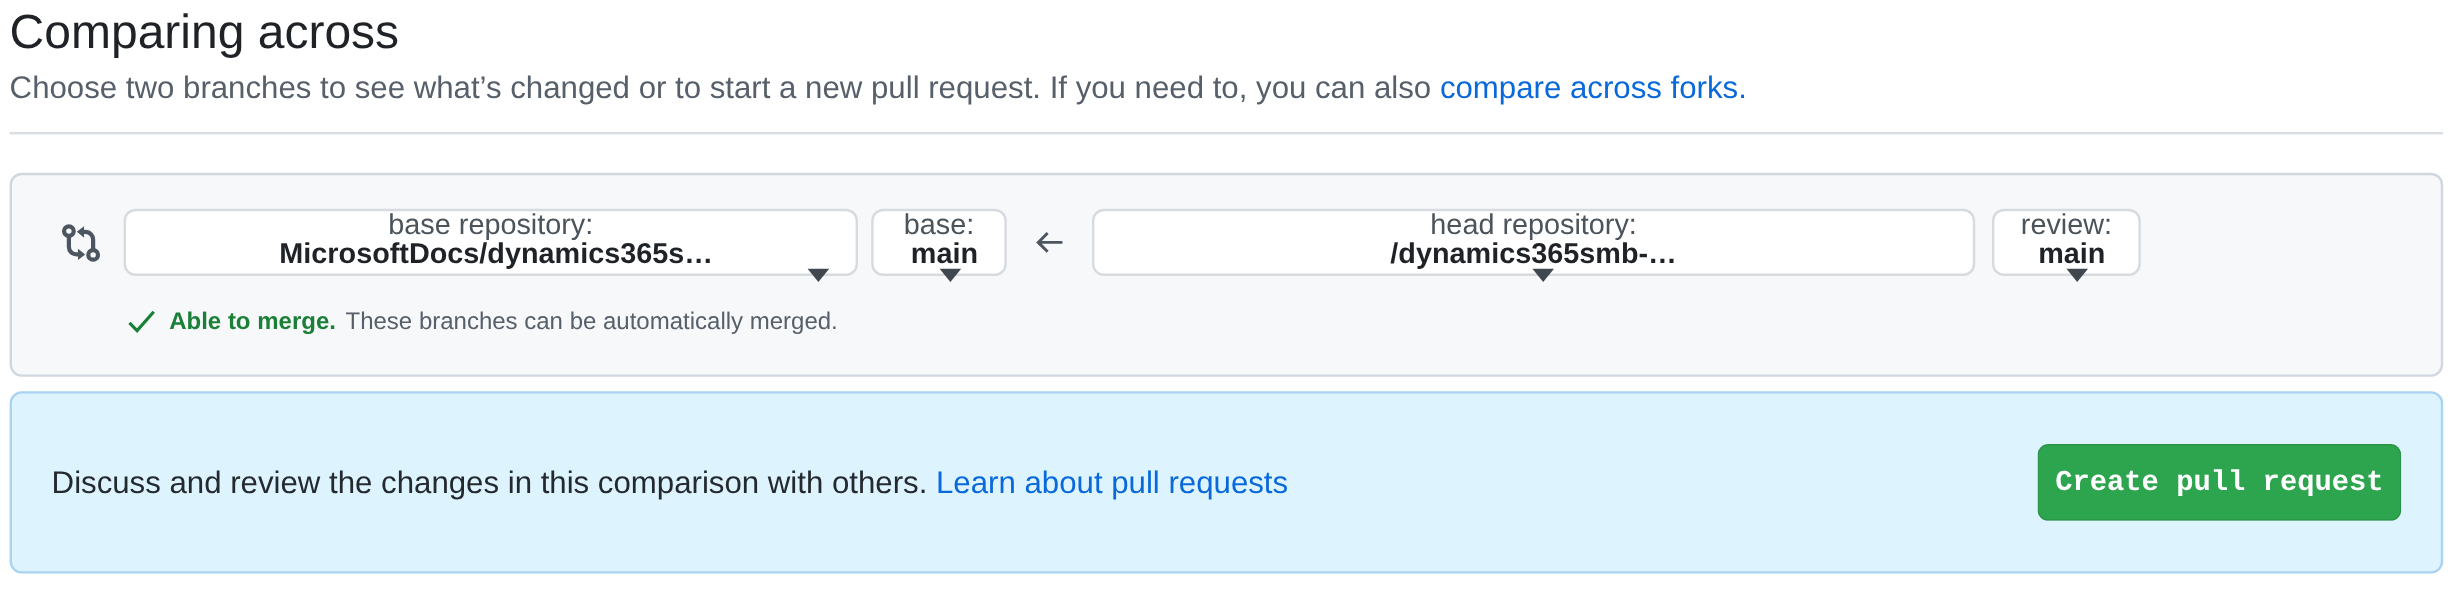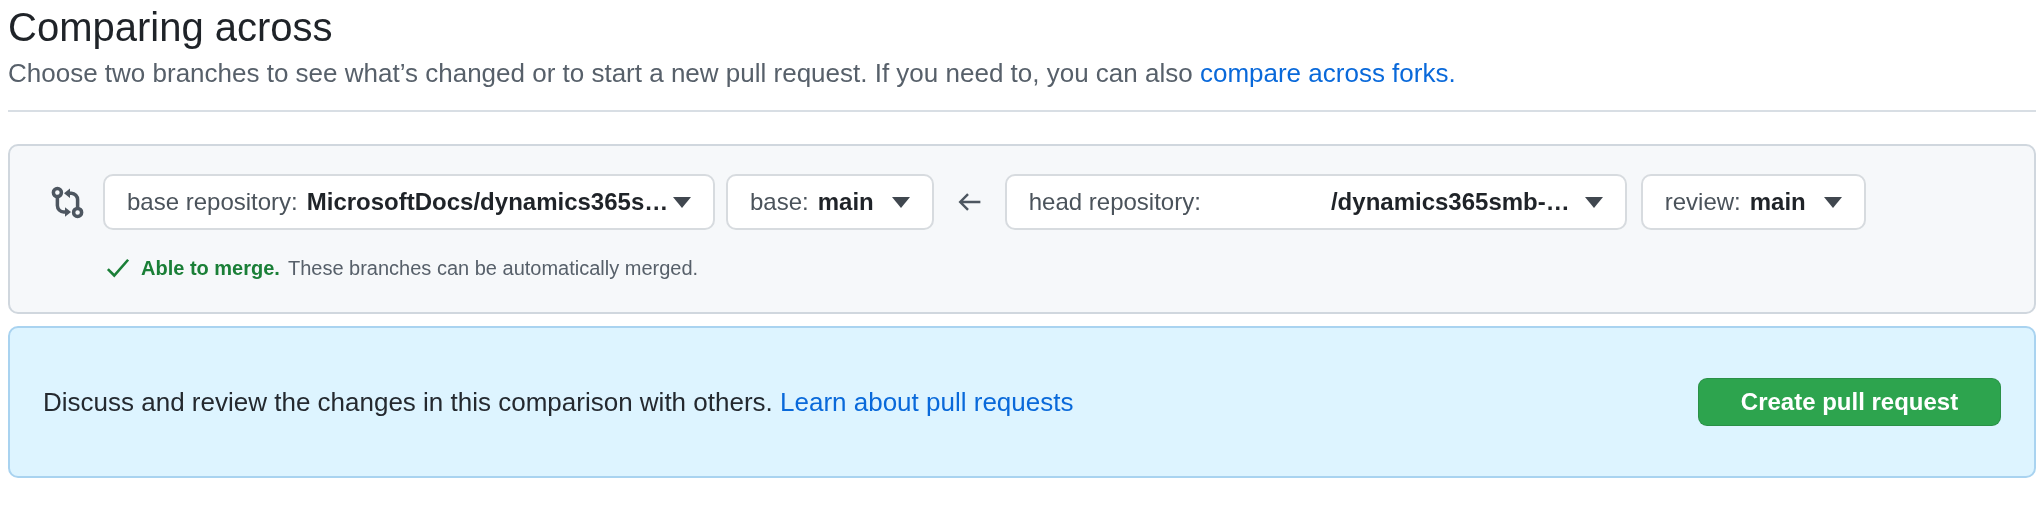--- a/index.html
+++ b/index.html
@@ -36,38 +36,38 @@
     flex: 0 0 auto; display: flex; align-items: center; justify-content: center;
   }
   .btn-select {
     display: inline-flex; align-items: center;
     height: 56px; padding: 0 22px;
     background: #ffffff;
     border: 2px solid #d7dbdf;
     border-radius: 10px;
     font-family: "Liberation Sans", sans-serif;
     font-size: 24px; line-height: 1; color: #454d55;
-    cursor: pointer; white-space: nowrap;
+    cursor: pointer; white-space: nowrap; flex-direction: column;
   }
   .btn-select .lbl { color: #4b535b; flex: 0 0 auto; }
   .btn-select .val { color: #1f2328; font-weight: 600; margin-left: 9px; flex: 0 0 auto; }
   .caret {
     width: 0; height: 0; flex: 0 0 auto;
     border-left: 9px solid transparent; border-right: 9px solid transparent;
     border-top: 11px solid #40474f;
     margin-left: 18px;
   }
   .btn-base-repo { width: 612px; }
   .btn-base-repo .caret { margin-left: auto; }
   .btn-base-branch { margin-left: 11px; }
   .arrow-wrap {
     width: 26px; margin: 0 23px 0 22px; flex: 0 0 auto;
     display: flex; align-items: center; justify-content: center;
   }
-  .btn-head-repo { width: 622px; }
+  .btn-head-repo { width: 736px; }
   .btn-head-repo .redaction-gap { flex: 1 1 auto; min-width: 40px; }
   .btn-head-repo .val { margin-left: 0; }
   .btn-head-repo .caret { margin-left: 15px; }
   .btn-compare-branch { margin-left: 14px; }
 
   .merge-status {
     display: flex; align-items: center;
     margin-top: 18px; margin-left: 77px;
     font-size: 20px; line-height: 40px;
   }
@@ -81,26 +81,26 @@
     background: #ddf4ff;
     border: 2px solid #a9d3f0;
     border-radius: 10px;
     display: flex; align-items: center;
     padding: 0 33px;
   }
   .pr-banner .msg { font-size: 26px; color: #24292f; }
   .pr-banner .msg a { color: #0969da; text-decoration: none; cursor: pointer; }
   .btn-create-pr {
     margin-left: auto;
-    width: 303px; height: 48px;
+    width: 303px; height: 64px;
     background: #2da44e;
     border: 1px solid rgba(27,31,36,0.15);
     border-radius: 9px;
     color: #ffffff; font-weight: 700; font-size: 24px;
-    font-family: Liberation Sans, sans-serif;
+    font-family: Liberation Mono, monospace;
     display: flex; align-items: center; justify-content: center;
     cursor: pointer;
     text-align: right;
   }
 </style>
 </head>
 <body>
 
 <div class="page">
 

